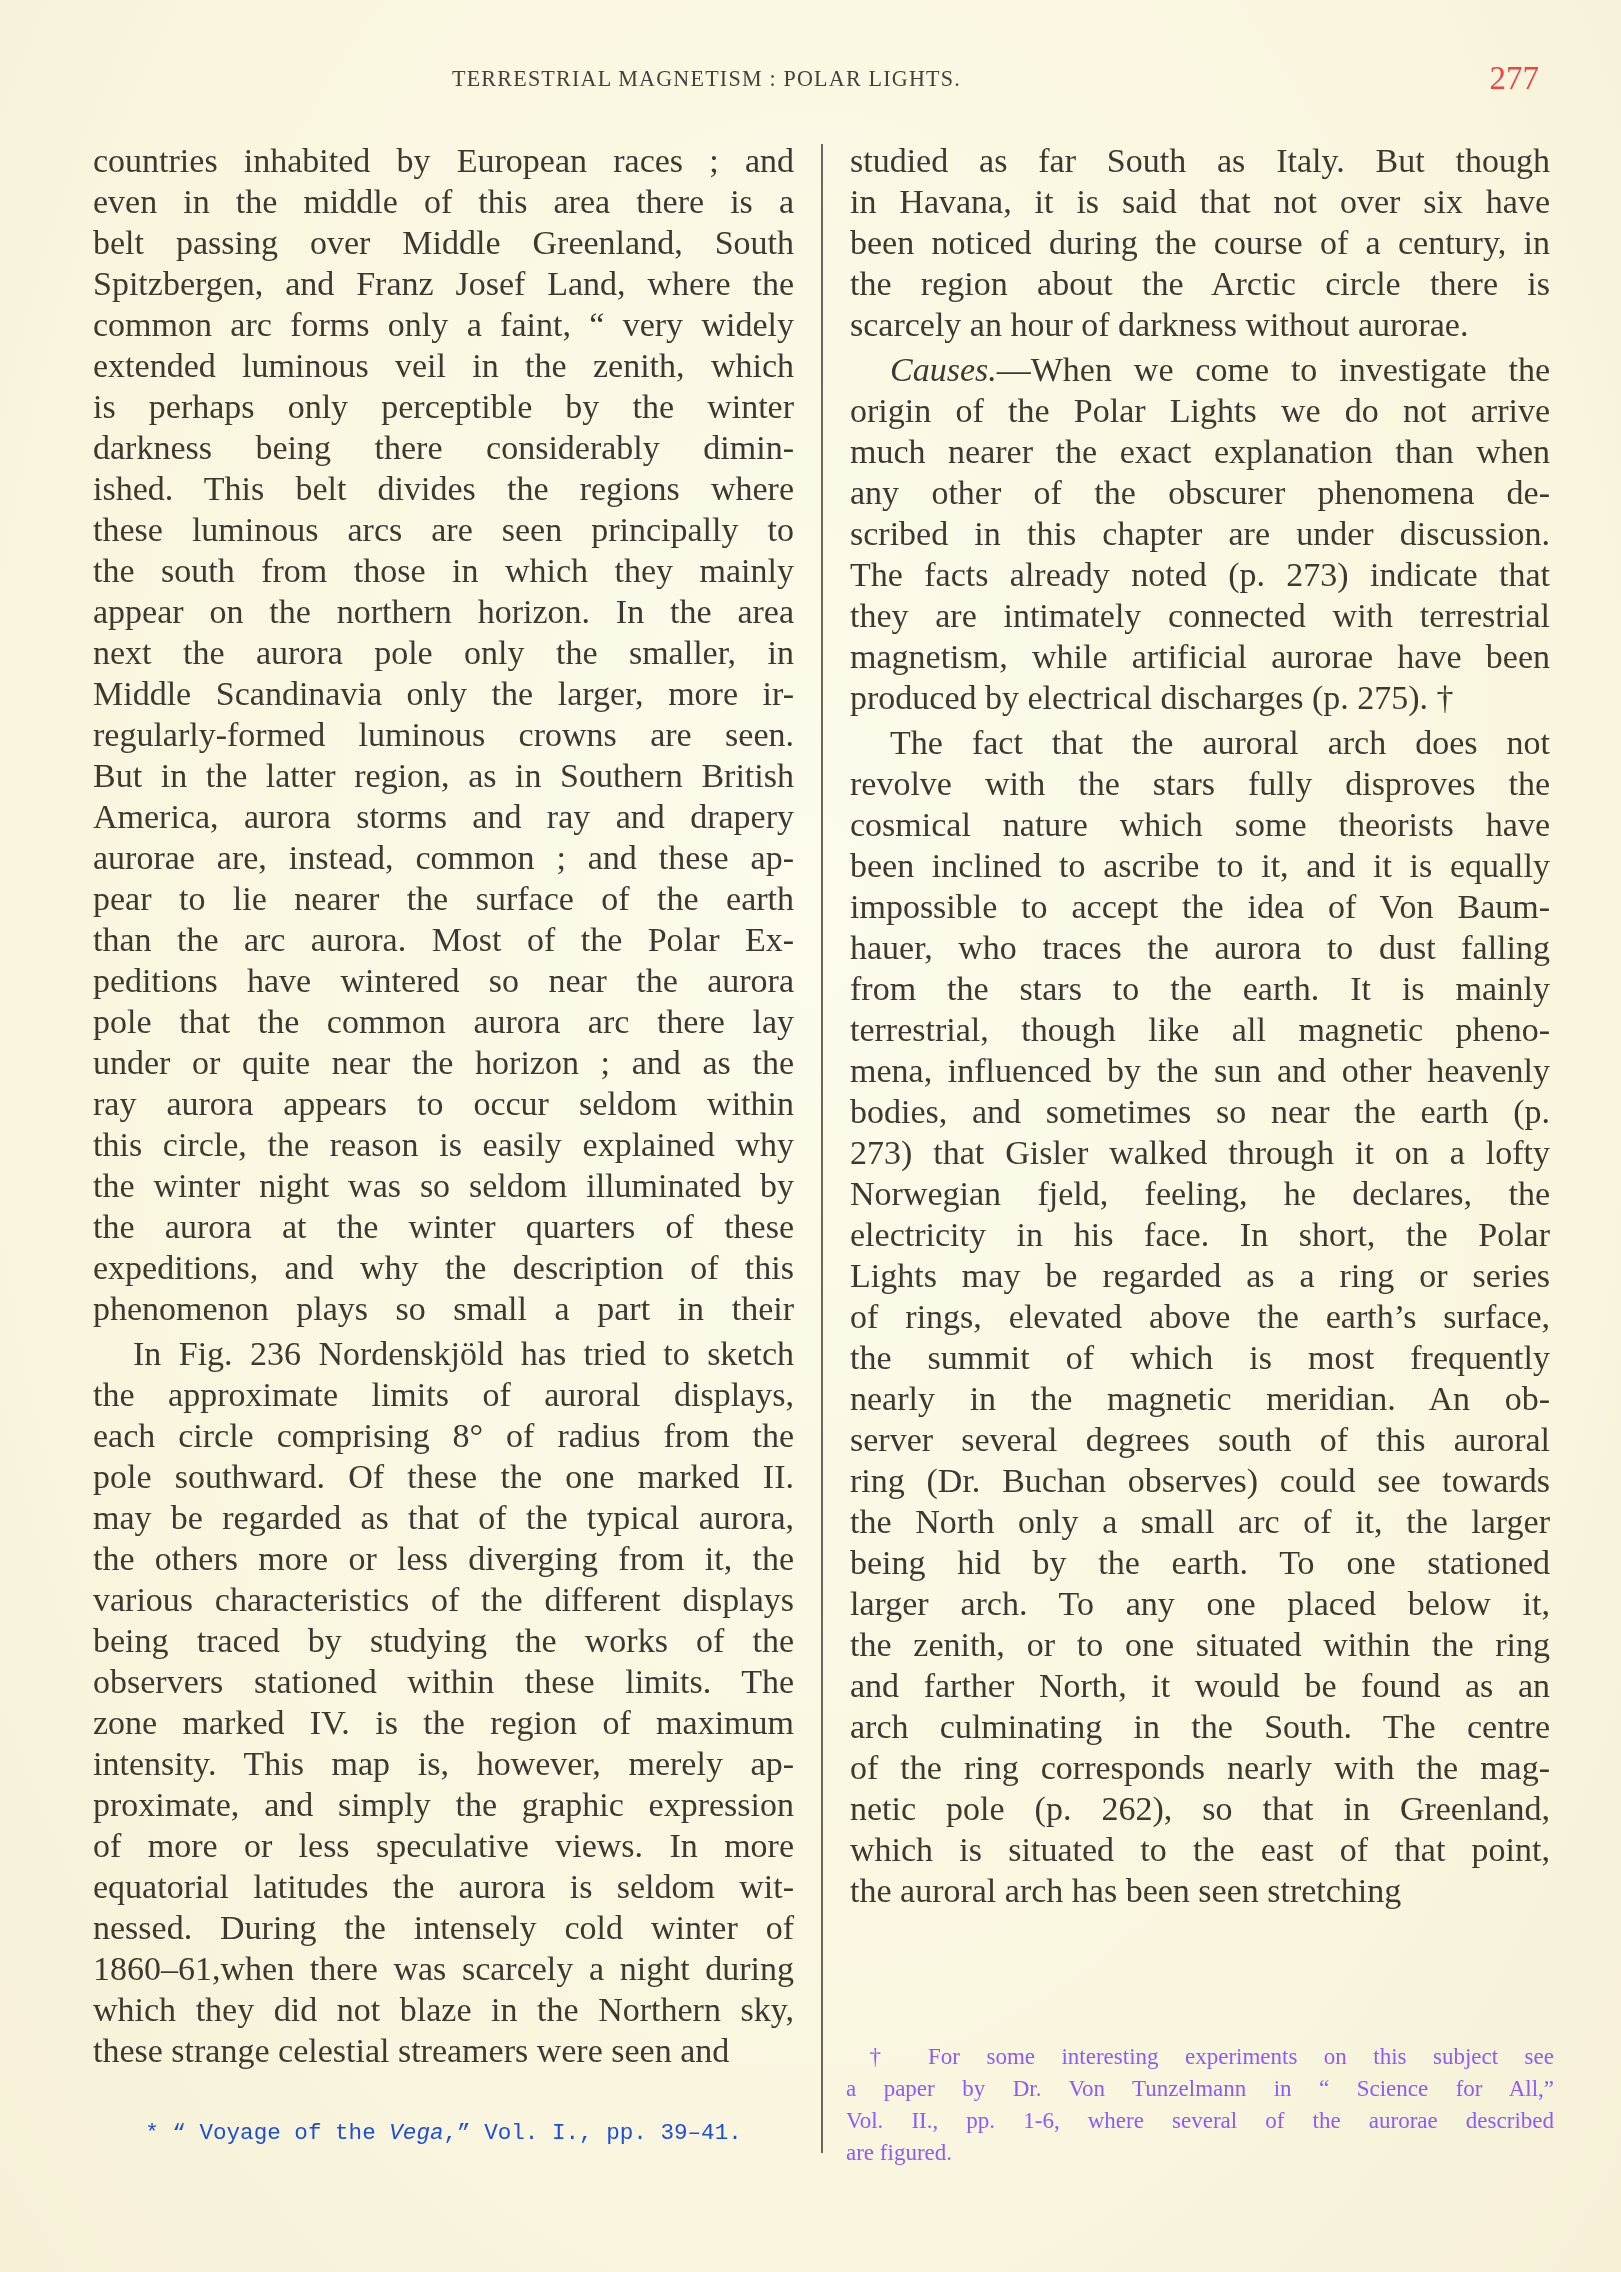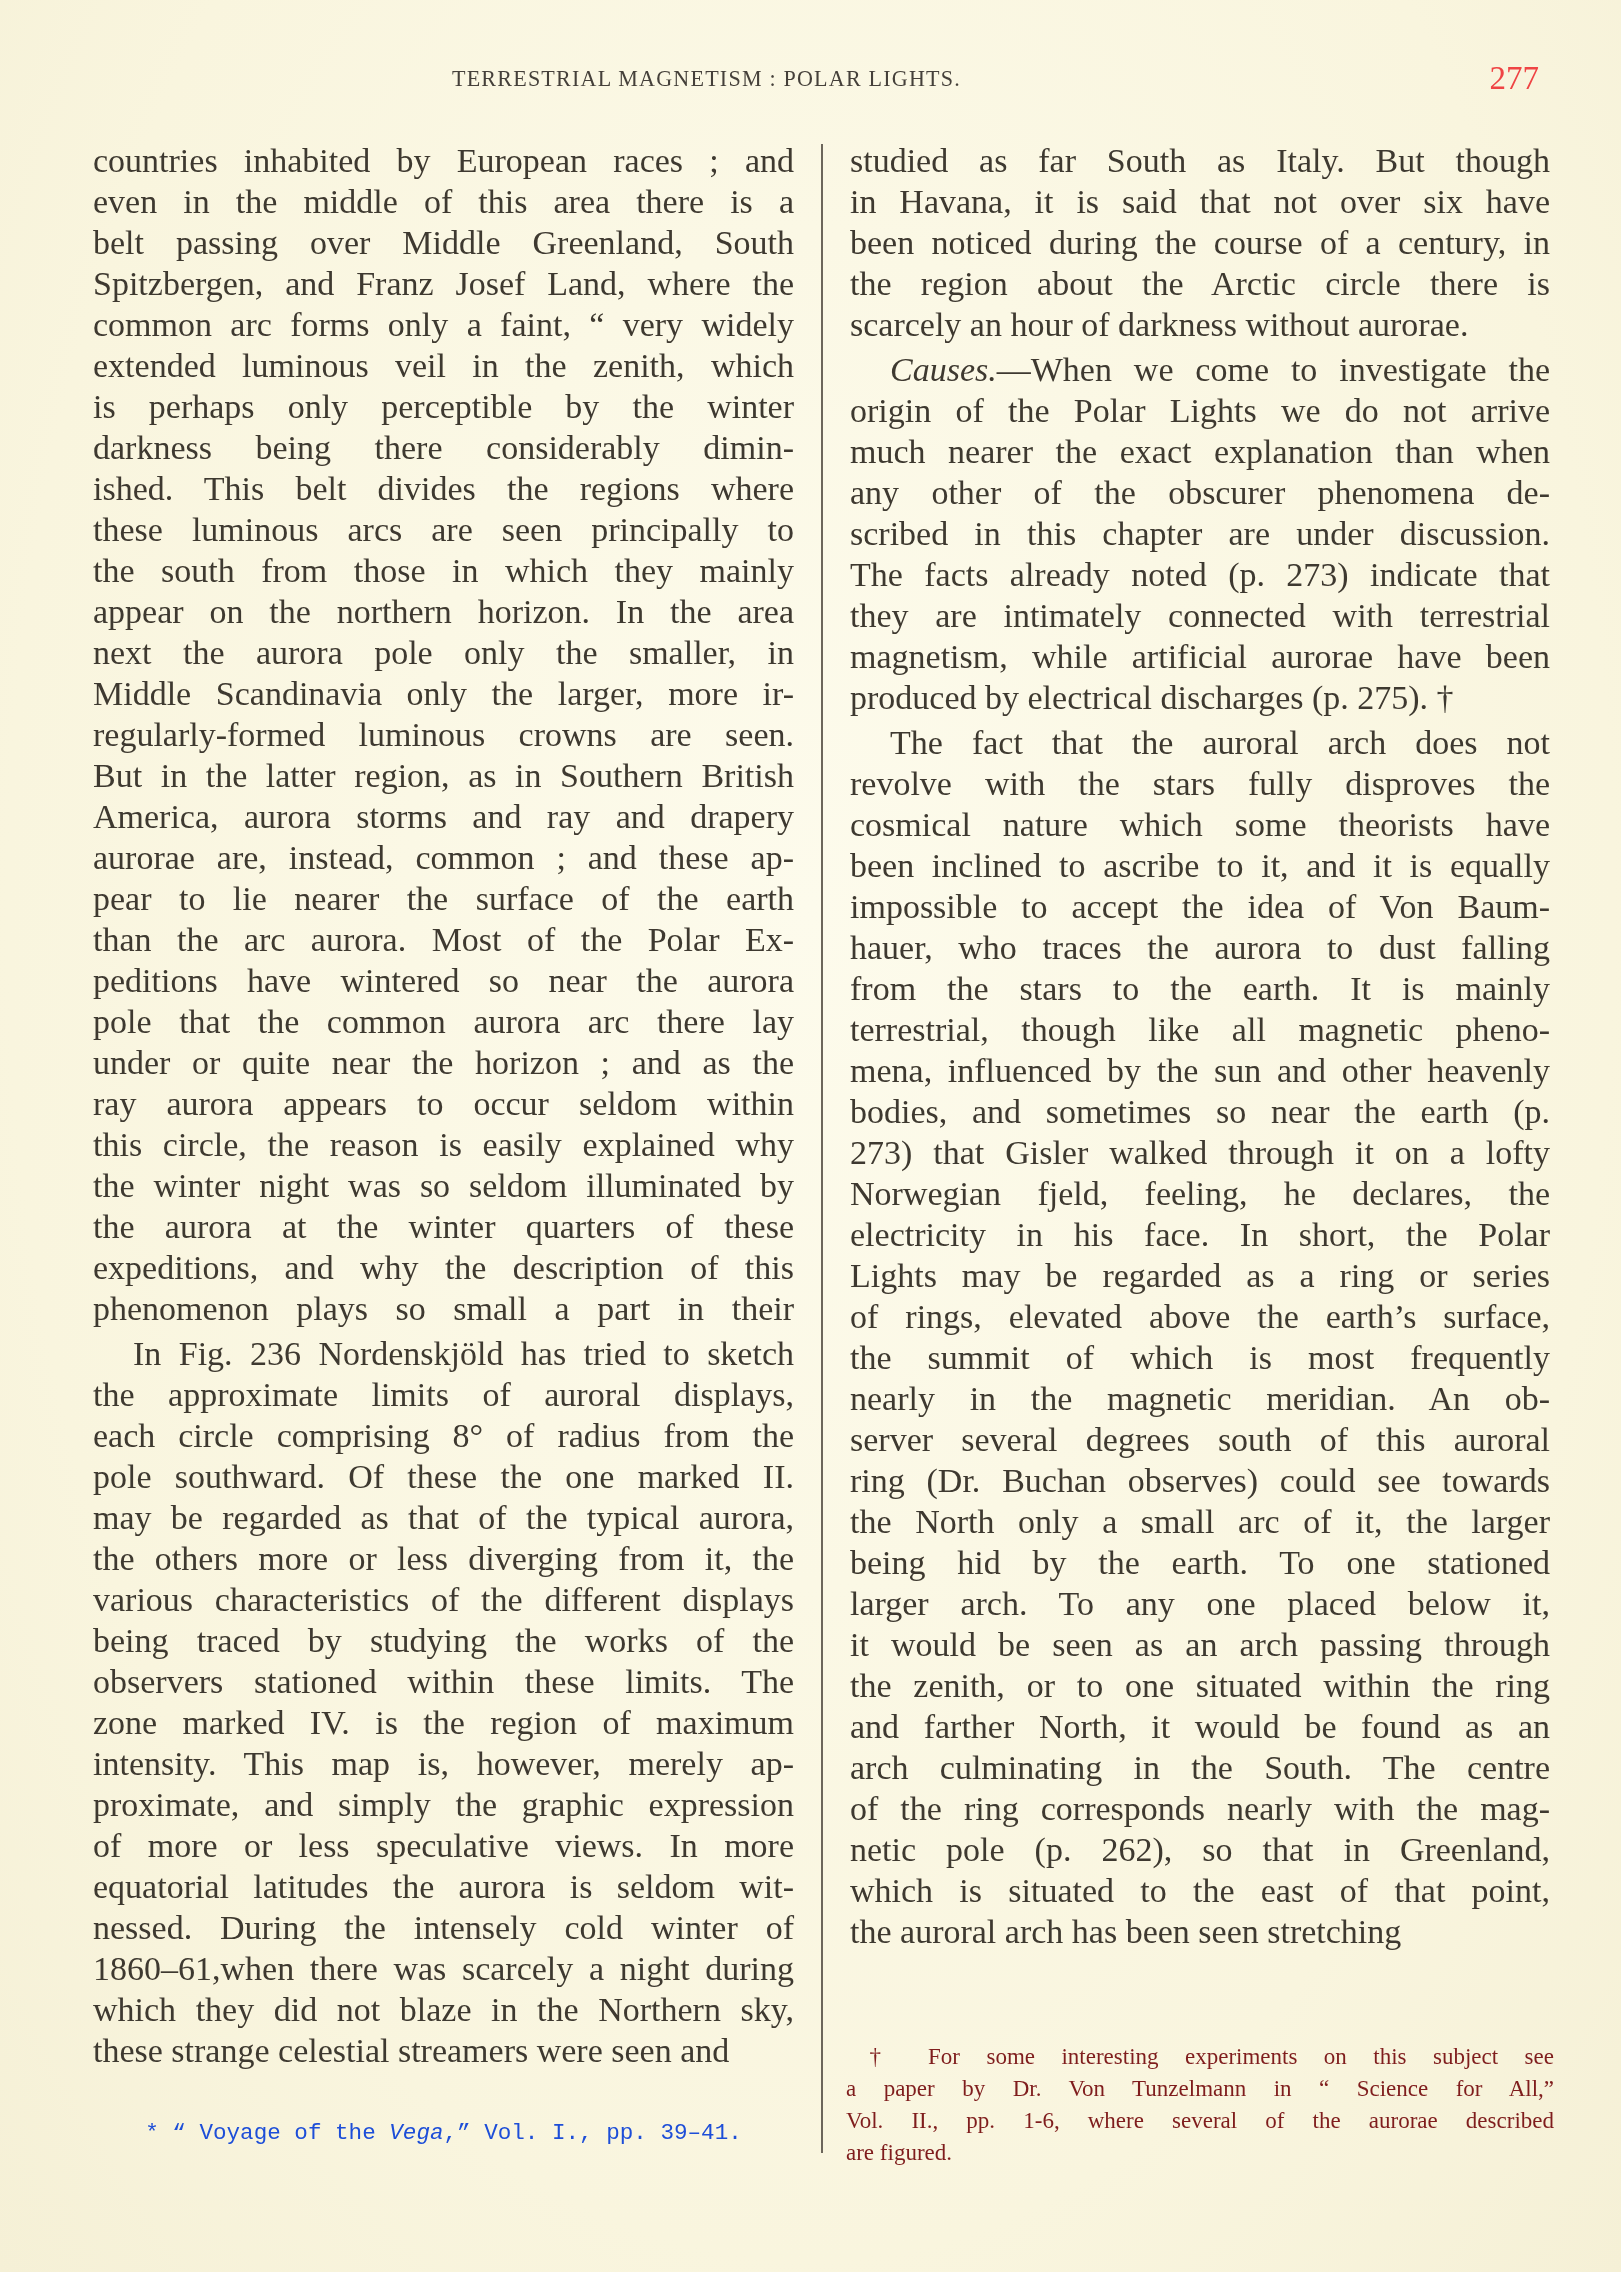--- a/index.html
+++ b/index.html
@@ -115,21 +115,21 @@
       color: #1d4ed8;
     }
     .footnote-right {
       position: absolute;
       left: 846px;
       top: 2041px;
       width: 708px;
       font-family: "Liberation Serif", "DejaVu Serif", serif;
       font-size: 23px;
       line-height: 32px;
-      color: #7f1d1d;
+      color: #8b5cf6;
     }
     .footnote-right .line {
       display: block;
       height: 32px;
       white-space: nowrap;
       text-align: justify;
       text-align-last: justify;
     }
     .footnote-right .line.first {
       padding-left: 23.4px;
@@ -239,21 +239,20 @@
         <span class="line">electricity in his face. In short, the Polar</span>
         <span class="line">Lights may be regarded as a ring or series</span>
         <span class="line">of rings, elevated above the earth’s surface,</span>
         <span class="line">the summit of which is most frequently</span>
         <span class="line">nearly in the magnetic meridian. An ob-</span>
         <span class="line">server several degrees south of this auroral</span>
         <span class="line">ring (Dr. Buchan observes) could see towards</span>
         <span class="line">the North only a small arc of it, the larger</span>
         <span class="line">being hid by the earth. To one stationed</span>
         <span class="line">larger arch. To any one placed below it,</span>
-        <span class="line">it would be seen as an arch passing through</span>
         <span class="line">the zenith, or to one situated within the ring</span>
         <span class="line">and farther North, it would be found as an</span>
         <span class="line">arch culminating in the South. The centre</span>
         <span class="line">of the ring corresponds nearly with the mag-</span>
         <span class="line">netic pole (p. 262), so that in Greenland,</span>
         <span class="line">which is situated to the east of that point,</span>
         <span class="line last">the auroral arch has been seen stretching</span>
       </p>
     </div>
 

